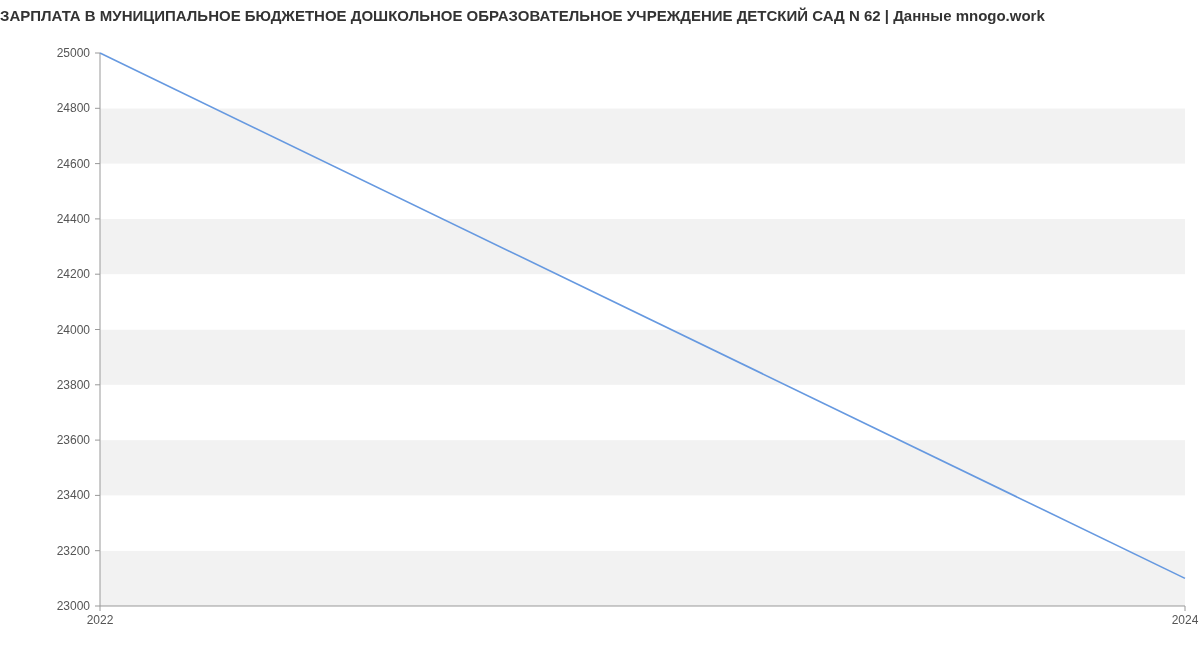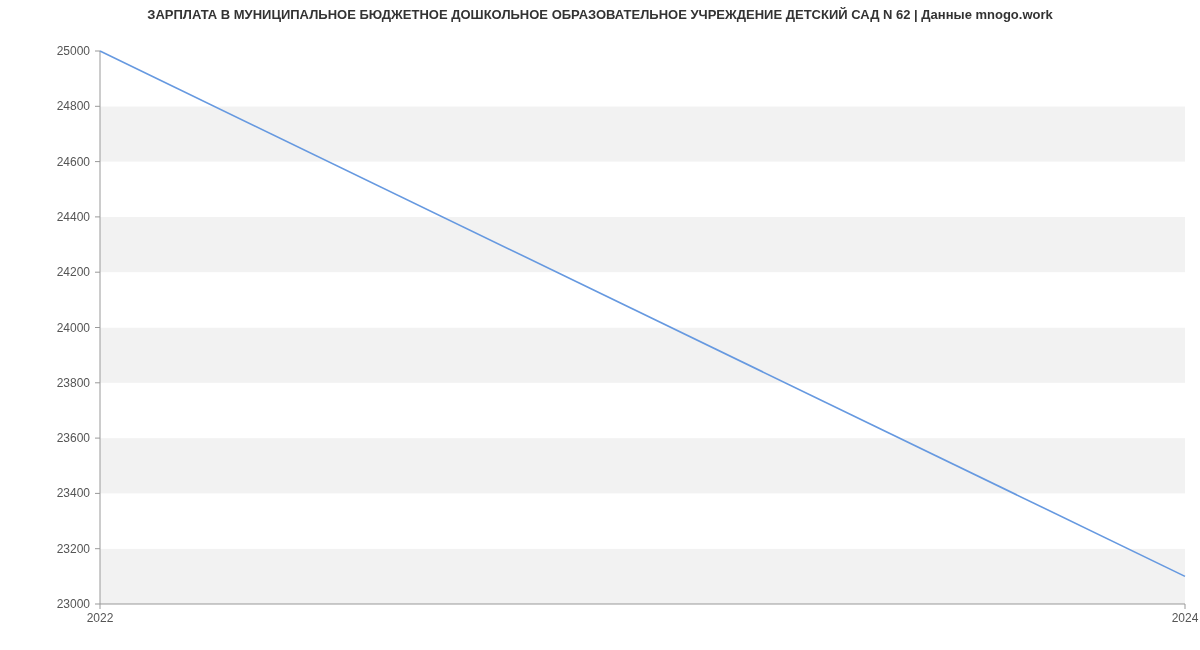--- a/index.html
+++ b/index.html
@@ -13,22 +13,22 @@
       width: 1200px;
       height: 650px;
       position: relative;
     }
     .chart-container {
       width: 100%;
       height: 100%;
       position: relative;
     }
     .chart-title {
-      text-align: center;
-      font-size: 13px;
+      text-align: left;
+      font-size: 15px;
       font-weight: bold;
       color: #333;
       padding-top: 7px;
       padding-bottom: 4px;
     }
     .chart-svg {
       display: block;
     }
   </style>
 </head>

